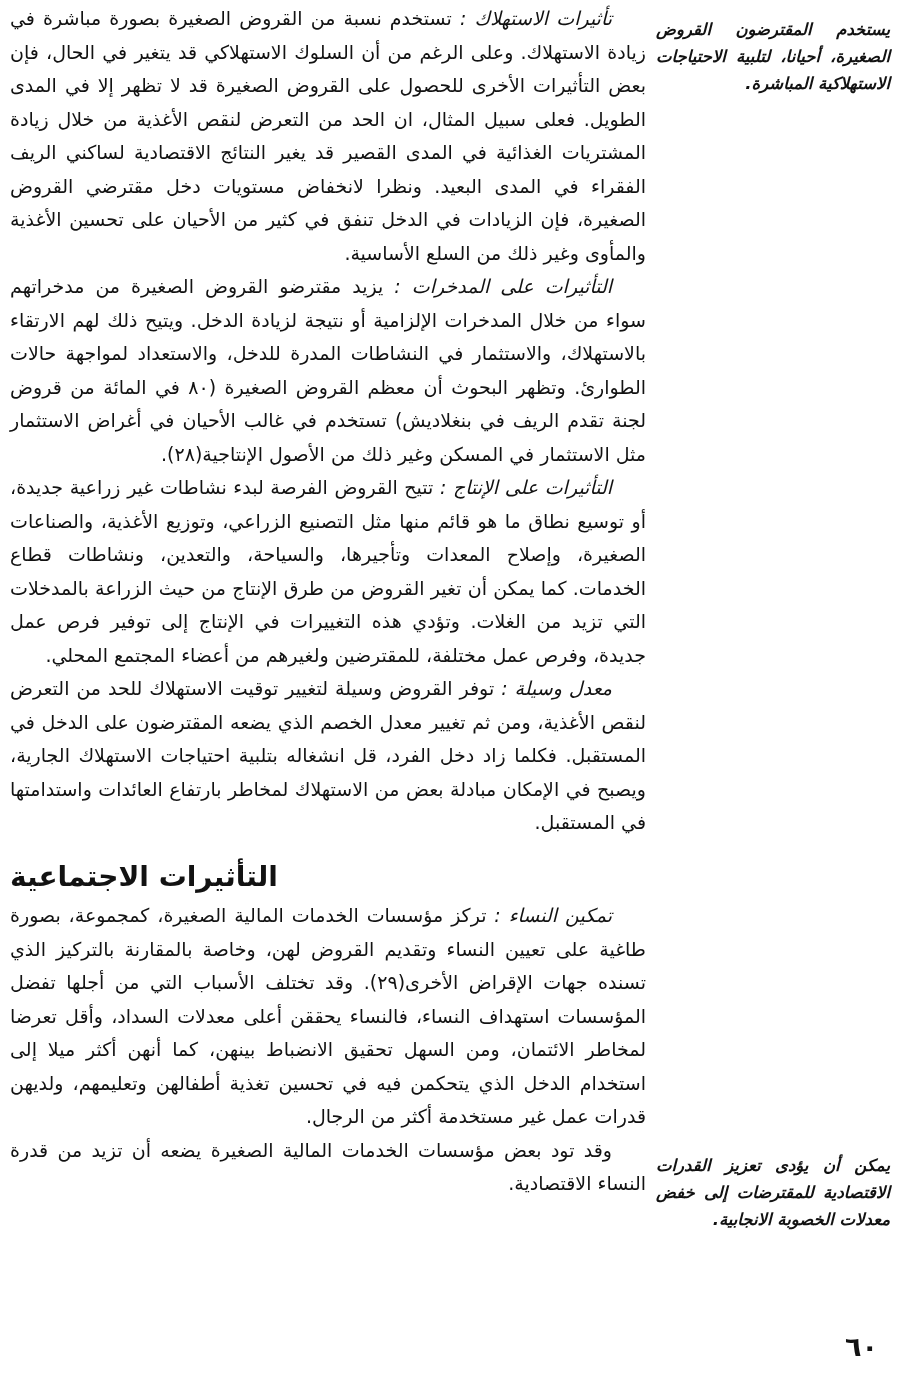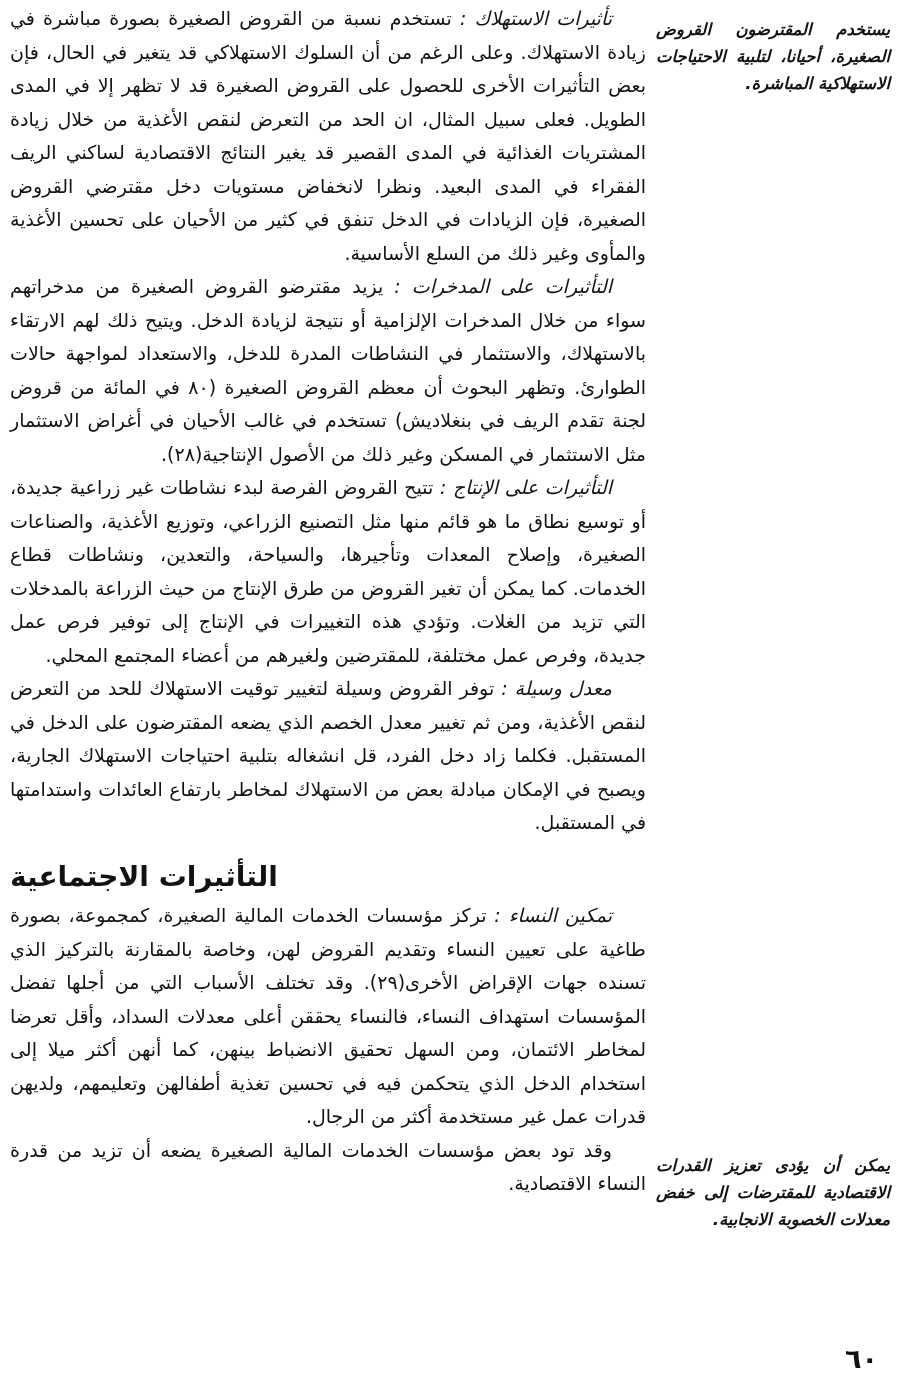--- a/index.html
+++ b/index.html
@@ -47,21 +47,21 @@
   }
   .section-heading {
     margin: 20px 0 6px 0;
     font-size: 28px;
     font-weight: bold;
     text-indent: 0;
     text-align: left;
   }
   .page-number {
     position: absolute;
-    bottom: 0;
+    bottom: 12px;
     right: 22px;
     font-size: 27px;
     font-weight: bold;
   }
 </style>
 </head>
 <body>
 
 <div class="page">
 

